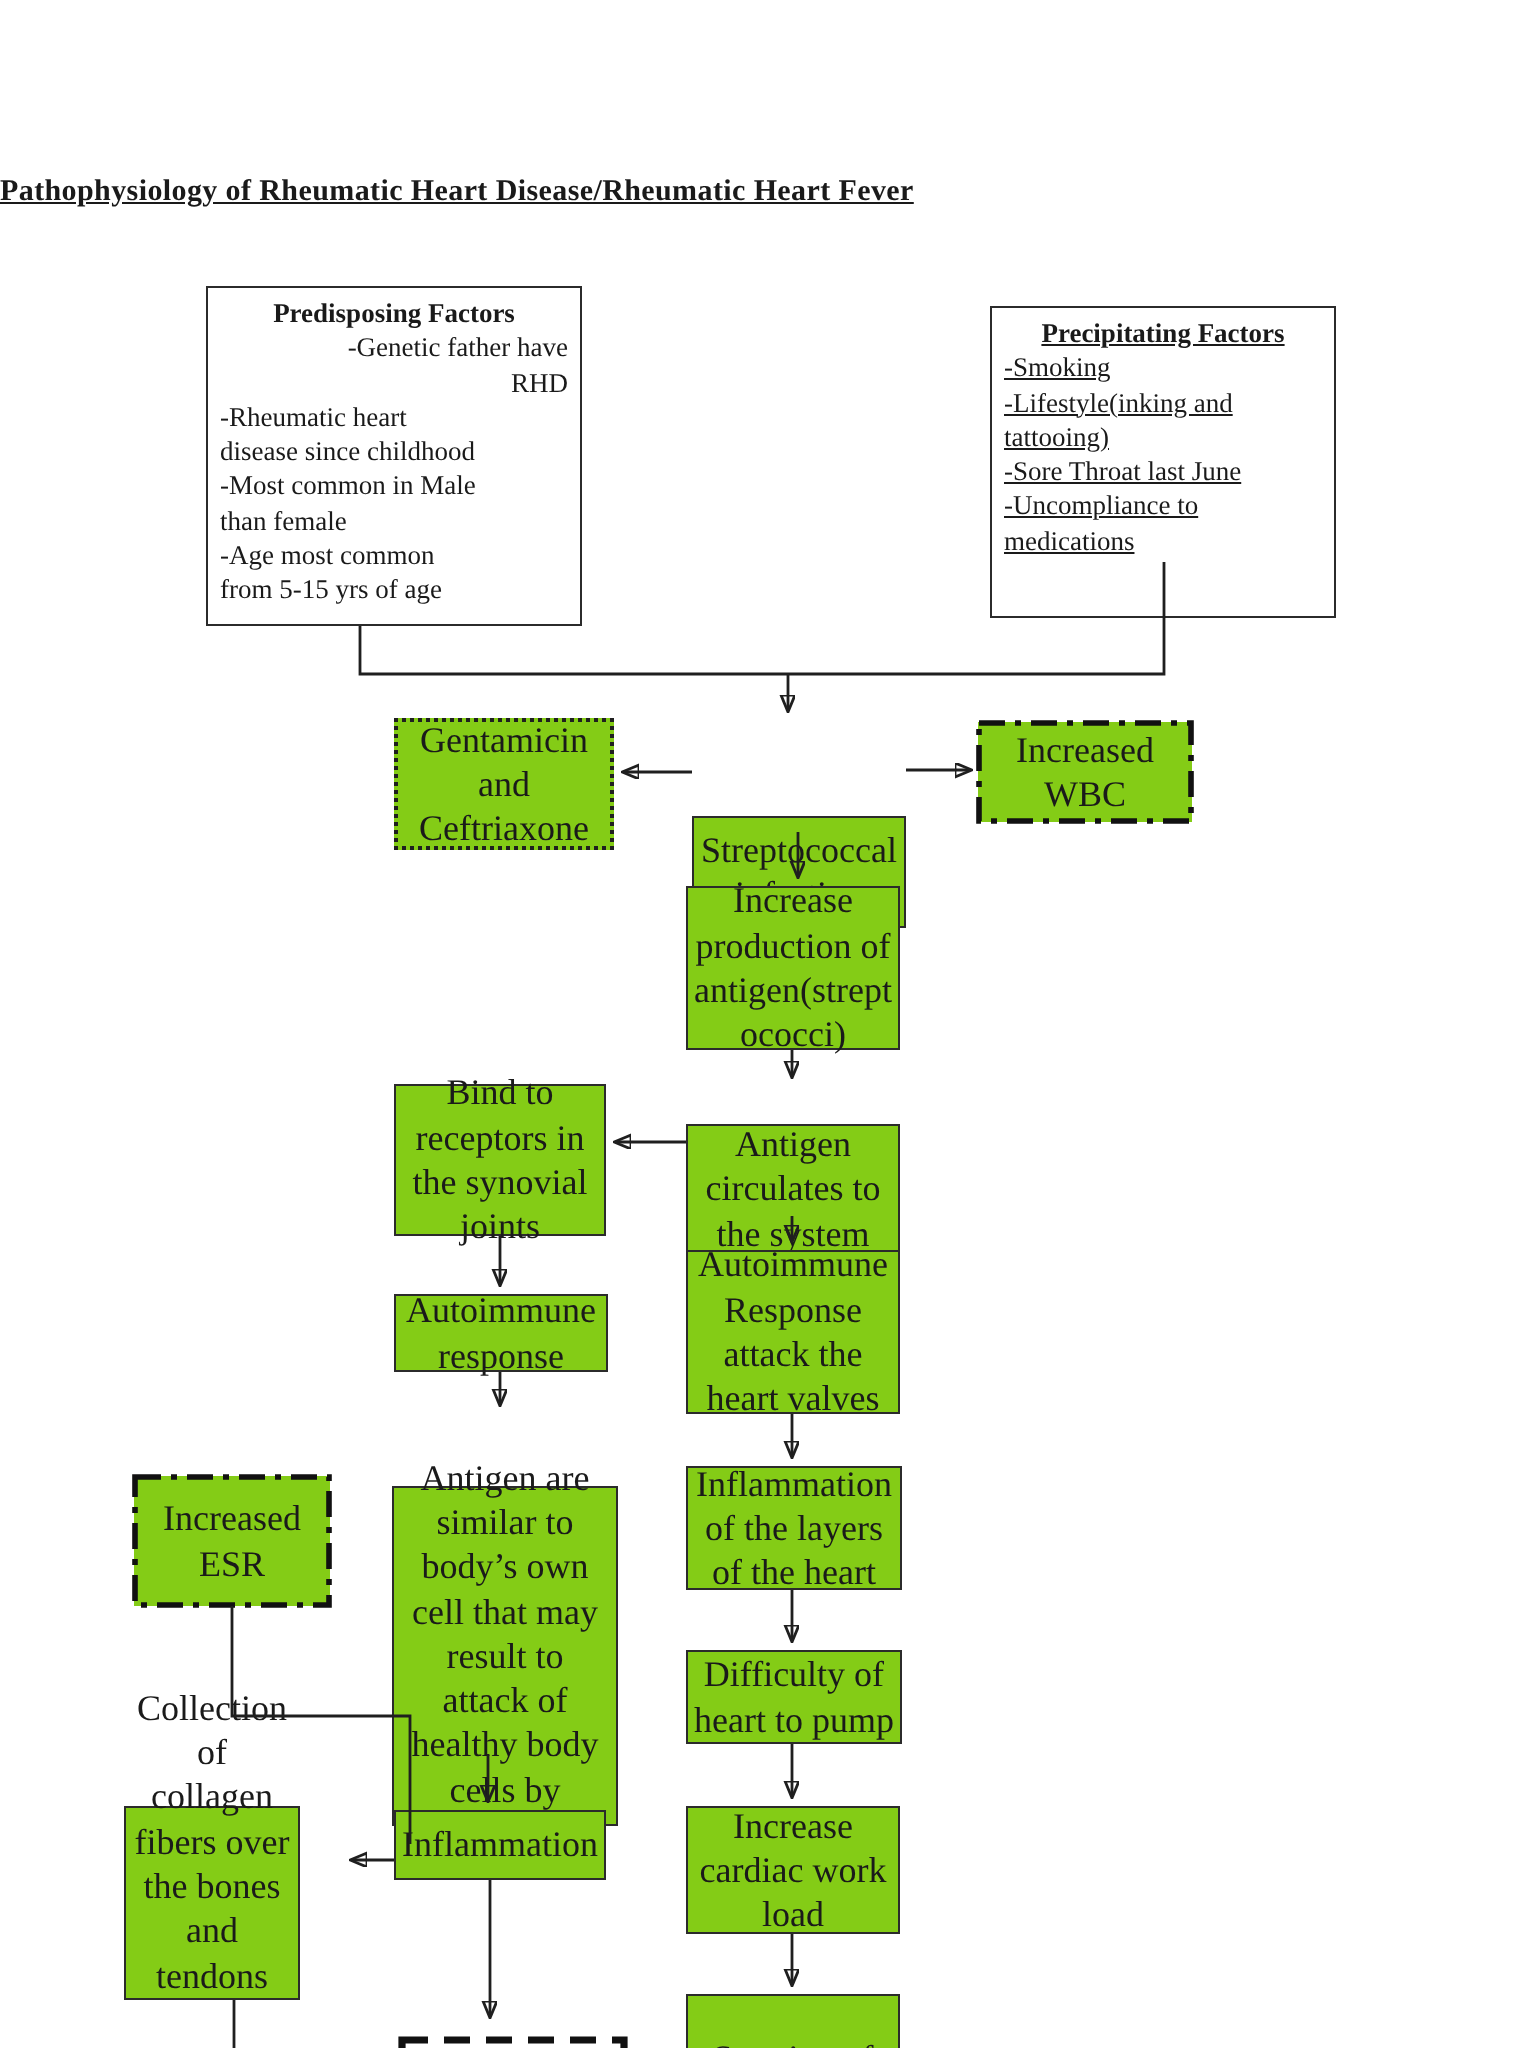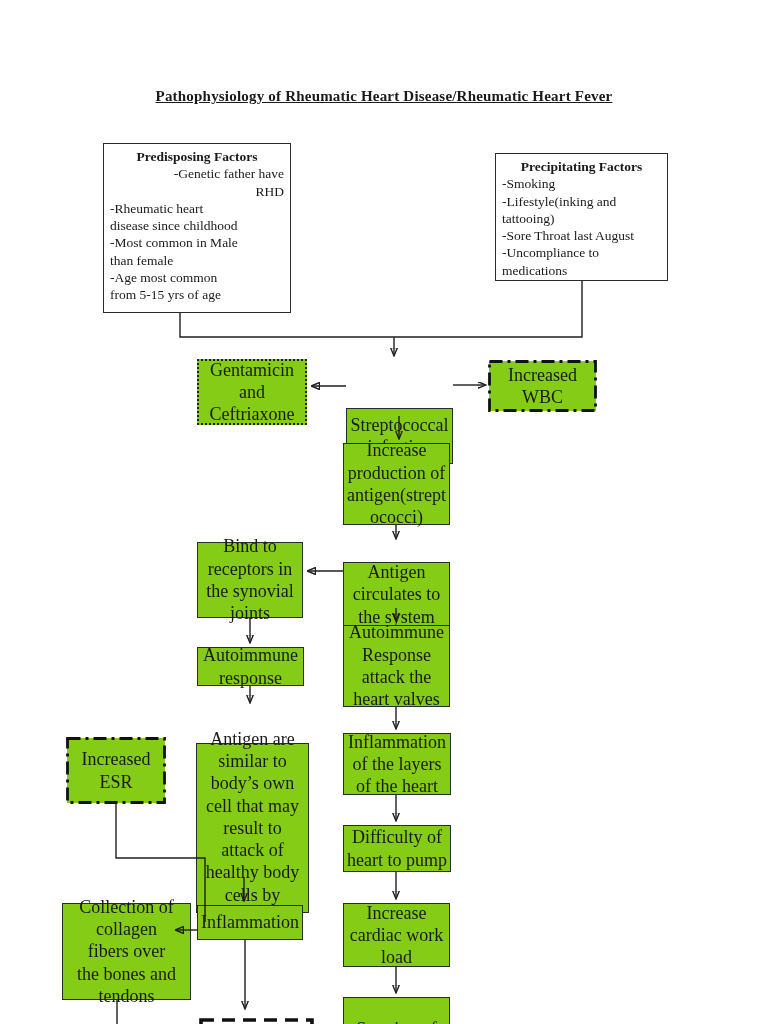--- a/index.html
+++ b/index.html
@@ -9,21 +9,20 @@
     height: 1024px;
     background: #ffffff;
     overflow: hidden;
     font-family: "Liberation Serif", "DejaVu Serif", serif;
     color: #1a1a1a;
   }
   .title {
     position: absolute;
     left: 0; right: 0; top: 88px;
     margin: 0;
-    text-align: center;
     font-size: 15px;
     font-weight: bold;
     text-decoration: underline;
     letter-spacing: 0.2px;
   }
   .node {
     position: absolute;
     background: #84cc16;
     border: 1.5px solid #2b2b2b;
     display: flex;
@@ -74,26 +73,26 @@
     <div class="f-center">-Genetic father have
 RHD</div>
     <div class="f-left">-Rheumatic heart
 disease since childhood
 -Most common in Male
 than female
 -Age most common
 from 5-15 yrs of age</div>
   </div>
 
-  <div class="factors" style="left:495px; top:153px; width:173px; height:128px;">
+  <div class="factors" style="left:495px; top:153px; width:173px; height:156px;text-decoration:underline;">
     <div class="f-title">Precipitating Factors</div>
     <div class="f-left">-Smoking
 -Lifestyle(inking and
 tattooing)
--Sore Throat last August
+-Sore Throat last June
 -Uncompliance to
 medications</div>
   </div>
 
   <div class="node dotted" style="left:197px; top:359px; width:110px; height:66px;">
     <span>Gentamicin
 and
 Ceftriaxone</span>
   </div>
   <div class="node" style="left:346px; top:360px; width:107px; height:56px;margin-top:48px;">
@@ -150,21 +149,21 @@
   <div class="node" style="left:343px; top:733px; width:108px; height:62px;">
     <span>Inflammation
 of the layers
 of the heart</span>
   </div>
   <div class="node" style="left:343px; top:825px; width:108px; height:47px;">
     <span>Difficulty of
 heart to pump</span>
   </div>
 
-  <div class="node" style="left:62px; top:903px; width:129px; height:97px;">
+  <div class="node" style="left:62px; top:903px; width:88px; height:97px;align-items:flex-end;">
     <span>Collection of
 collagen
 fibers over
 the bones and
 tendons</span>
   </div>
   <div class="node" style="left:197px; top:905px; width:106px; height:35px;">
     <span>Inflammation</span>
   </div>
   <div class="node" style="left:343px; top:903px; width:107px; height:64px;">

